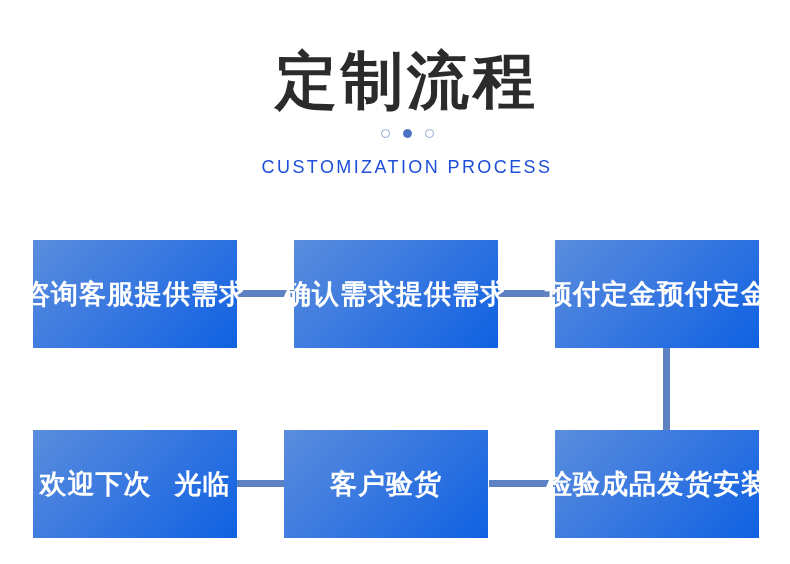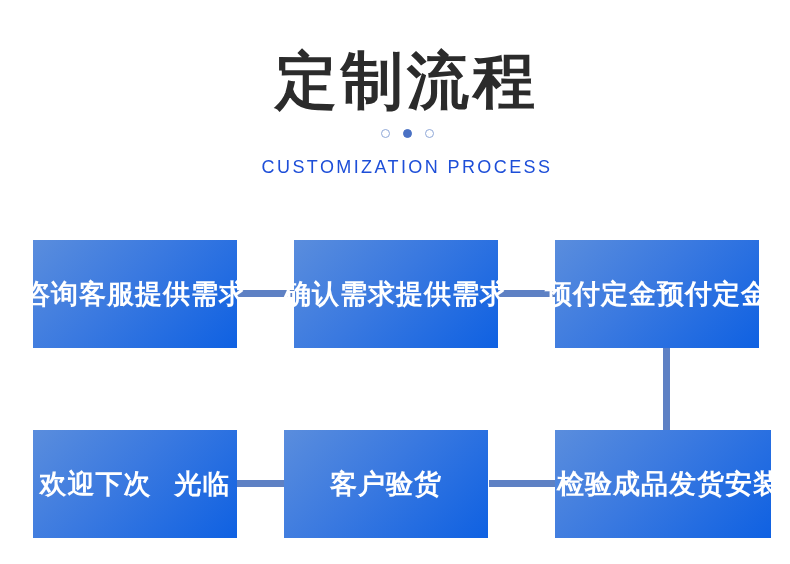--- a/index.html
+++ b/index.html
@@ -94,21 +94,21 @@
     letter-spacing: 1px;
     white-space: nowrap;
   }
 
   
   .box.r1c1 { left: 33px;  top: 240px; }
   .box.r1c2 { left: 294px; top: 240px; }
   .box.r1c3 { left: 555px; top: 240px; }
   .box.r2c1 { left: 33px;  top: 430px; gap: 23px; }
   .box.r2c2 { left: 284px; top: 430px; }
-  .box.r2c3 { left: 555px; top: 430px; padding-left: 12px; }
+  .box.r2c3 { left: 555px; top: 430px; }
 
   
   .conn {
     position: absolute;
     background: #5e81c4;
     z-index: 1;
   }
   .conn-h1 { left: 228px; top: 290px; width: 74px; height: 7px; }
   .conn-h2 { left: 489px; top: 290px; width: 74px; height: 7px; }
   .conn-v1 { left: 663px; top: 344px; width: 7px; height: 92px; }

